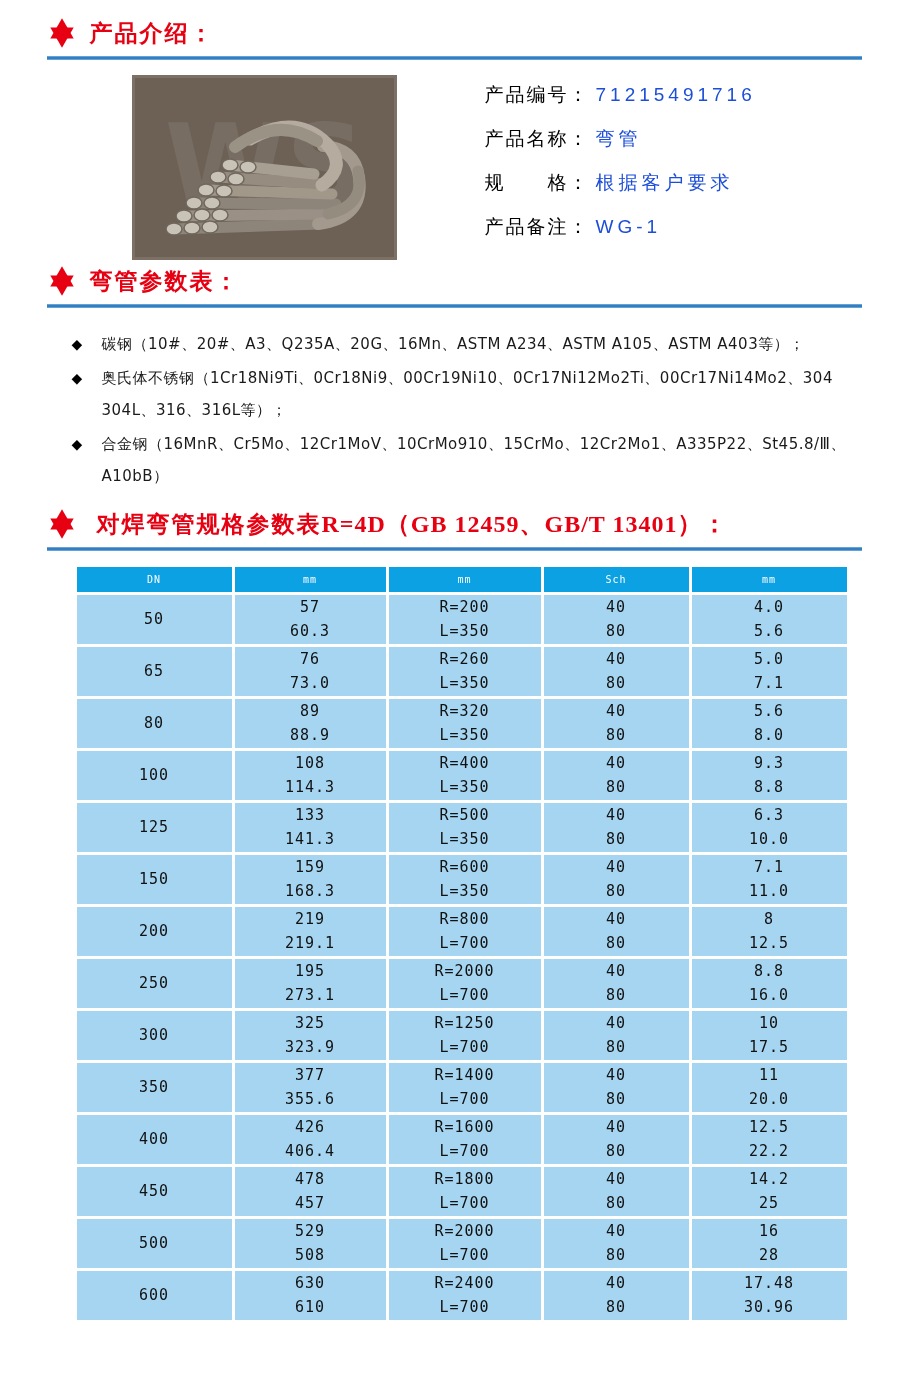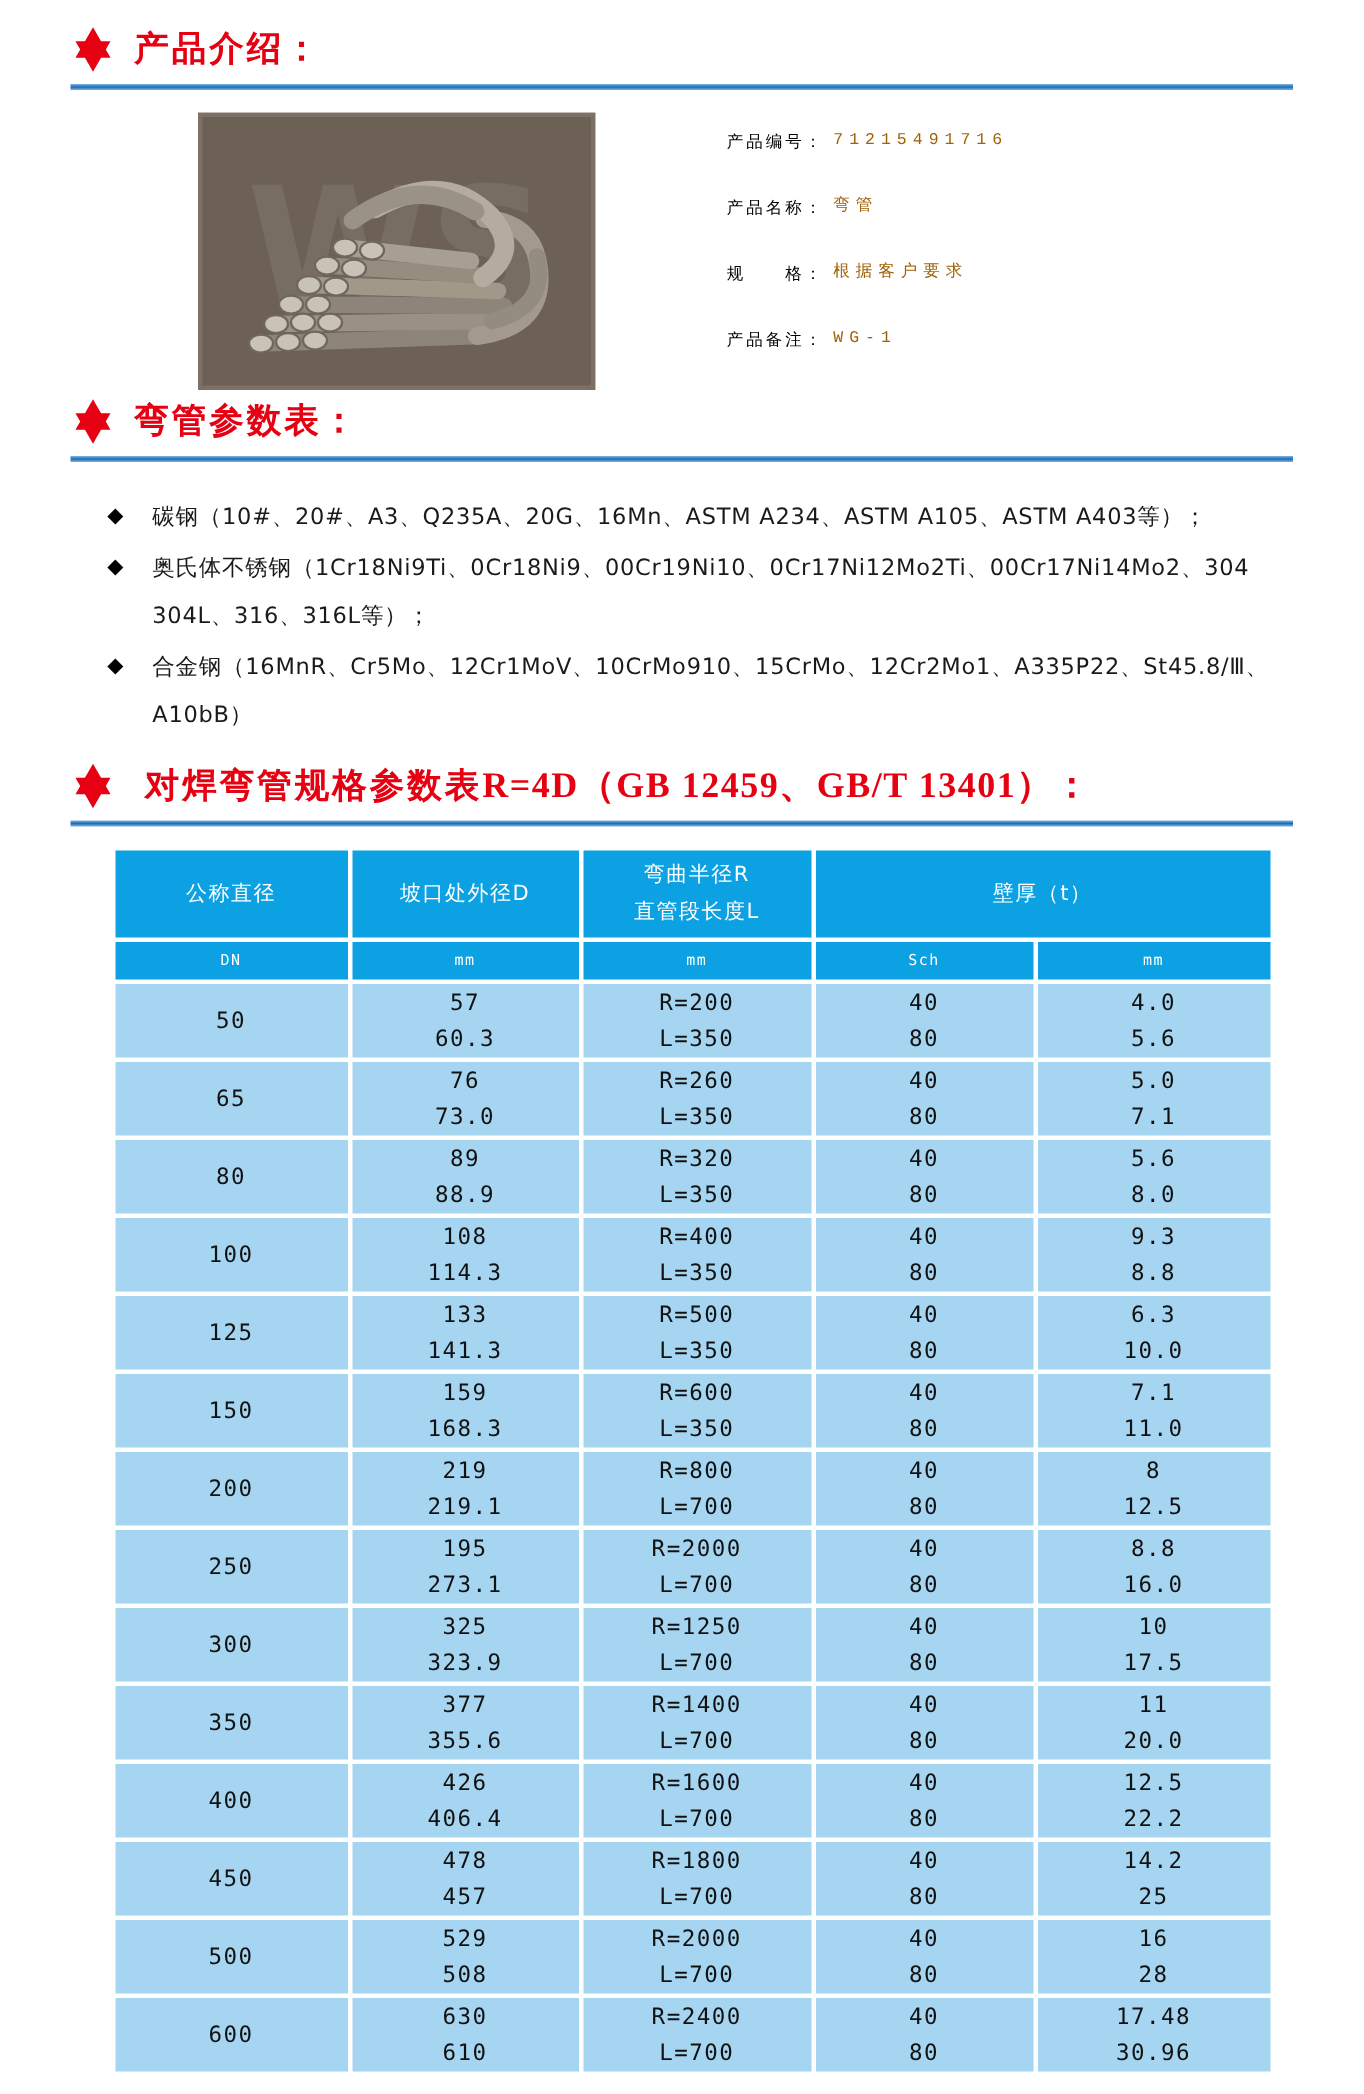--- a/index.html
+++ b/index.html
@@ -22,24 +22,24 @@
     letter-spacing:1px; font-size:24px;
   }
   .rule {
     height:4px; margin:6px 41px 0 40px;
     background:linear-gradient(to bottom,#7db4e2 0%,#1d6cb3 50%,#7db4e2 100%);
   }
   
   .intro-row { display:flex; margin:15px 40px 0 125px; }
   .photo { width:265px; height:185px; flex:0 0 auto; }
   .info { margin-left:88px; padding-top:6px; }
-  .field { display:flex; margin-bottom:17px; font-size:11px; line-height:27px; }
+  .field { display:flex; margin-bottom:17px; font-size:19px; line-height:27px; }
   .flabel { color:#000000; letter-spacing:2px; white-space:pre; }
-  .fvalue { color:#a16207; letter-spacing:4px; margin-left:6px;
-            font-family:Liberation Mono, monospace; }
+  .fvalue { color:#1d4ed8; letter-spacing:4px; margin-left:6px;
+            font-family:Liberation Sans, sans-serif; }
   
   .sec2 { margin-top:4px; }
   .bullets { list-style:none; margin:20px 40px 0 65px; padding:0; }
   .bullets li { display:flex; align-items:flex-start; margin-bottom:1px; }
   .diamond { flex:0 0 30px; font-size:14px; line-height:32px; color:#000; }
   .btext { font-size:15px; line-height:32.5px; letter-spacing:0.5px;
            white-space:pre-line; color:#1a1a1a; }
   .sec3 { margin-top:14px;gap:20px; }
   
   table.spec {
@@ -175,29 +175,20 @@
 
   <table class="spec">
     <colgroup>
       <col style="width:155px">
         <col style="width:151px">
         <col style="width:152px">
       <col style="width:145px">
         <col style="width:155px">
     </colgroup>
     <thead>
-      <tr class="h1">
-        <th>公称直径</th>
-        <th>坡口处外径D</th>
-        <th>
-          <div class="th-line">弯曲半径R</div>
-          <div class="th-line">直管段长度L</div>
-        </th>
-        <th colspan="2">壁厚（t）</th>
-      </tr>
       <tr class="h2">
         <th>DN</th>
         <th>mm</th>
         <th>mm</th>
         <th>Sch</th>
         <th>mm</th>
       </tr>
     </thead>
     <tbody>
         <tr>

